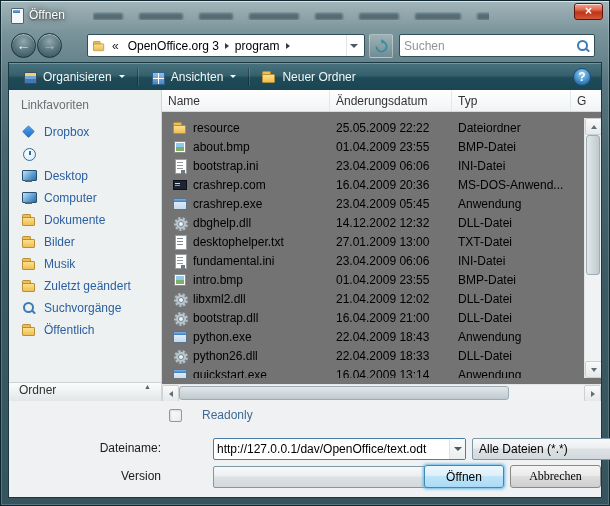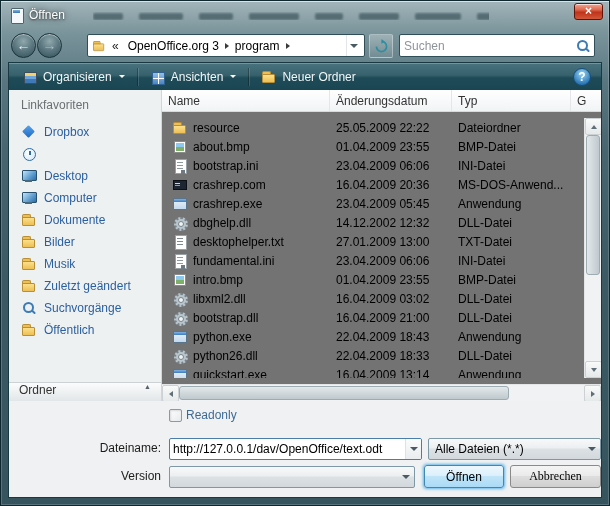--- a/index.html
+++ b/index.html
@@ -124,27 +124,27 @@
   .sb-thumb-v { position:absolute; top:0; left:1px; right:1px; height:140px; background:linear-gradient(90deg,#e3e8ea,#bfc9ce); border:1px solid #9dabb2; border-radius:3px; }
   .sb-thumb-h { position:absolute; left:0; top:1px; bottom:1px; width:330px; background:linear-gradient(180deg,#e3e8ea,#bfc9ce); border:1px solid #9dabb2; border-radius:3px; }
   .tri-up-s   { width:0; height:0; border-left:3px solid transparent; border-right:3px solid transparent; border-bottom:4px solid #5f6f77; }
   .tri-down-s { width:0; height:0; border-left:3px solid transparent; border-right:3px solid transparent; border-top:4px solid #5f6f77; }
   .tri-left-s { width:0; height:0; border-top:3px solid transparent; border-bottom:3px solid transparent; border-right:4px solid #5f6f77; }
   .tri-right-s{ width:0; height:0; border-top:3px solid transparent; border-bottom:3px solid transparent; border-left:4px solid #5f6f77; }
   .tri-down   { width:0; height:0; border-left:4px solid transparent; border-right:4px solid transparent; border-top:4px solid #4a5a62; }
 
   
   .footer { position:absolute; left:0; right:0; bottom:0; height:96px; background:#eff1f2; }
-  .readonly { position:absolute; left:160px; top:7px; display:flex; align-items:center; gap:4px; }
+  .readonly { position:absolute; left:160px; top:7px; display:flex; align-items:center; gap:20px; }
   .checkbox { width:13px; height:13px; background:linear-gradient(135deg,#fdfdfd,#e7ebee); border:1px solid #8e98a0; border-radius:2px; box-shadow:inset 1px 1px 2px rgba(0,0,0,.12); }
   .readonly-label { color:#3f6a96; }
   .f-label { position:absolute; left:0; width:152px; text-align:right; color:#1b1b1b; }
   .lbl-filename { top:40px; }
   .lbl-version  { top:68px; }
-  .combo { position:absolute; height:22px; display:flex; align-items:center; border-radius:2px; overflow:hidden; }
+  .combo { position:absolute; height:22px; display:flex; align-items:center; border-radius:2px; overflow:hidden;margin-left:44px; }
   .combo-btn { width:16px; align-self:stretch; display:flex; align-items:center; justify-content:center; }
   .combo-filename { left:160px; top:37px; width:253px; background:#fff; border:1px solid #4a7ea8; }
   .combo-filename input { flex:1; border:none; outline:none; font:12px "Liberation Sans","DejaVu Sans",sans-serif; padding:0 3px; background:transparent; min-width:0; }
   .combo-filename .combo-btn { border-left:1px solid #dde2e5; background:linear-gradient(180deg,#fbfcfc,#e9edef); }
   .combo-select { background:linear-gradient(180deg,#f7f8f9 0%,#eceff1 45%,#dce1e4 50%,#d2d8dc 100%); border:1px solid #7f98a5; }
   .combo-text { flex:1; padding-left:6px; overflow:hidden; white-space:nowrap; }
   .combo-filetype { left:419px; top:37px; width:173px; }
   .combo-version  { left:160px; top:65px; width:246px; }
   .btn { position:absolute; top:64px; height:23px; border-radius:3px; font:12px "Liberation Sans","DejaVu Sans",sans-serif; color:#000; text-align:center;
          background:linear-gradient(180deg,#f4f4f4 0%,#ebebeb 45%,#dddddd 50%,#cfcfcf 100%); border:1px solid #8a8a8a; }
@@ -429,21 +429,21 @@
                 </div>
                 <div class="cell c-date">01.04.2009 23:55</div>
                 <div class="cell c-type">BMP-Datei</div>
                 <div class="cell c-size"></div>
               </div>
               <div class="fl-row">
                 <div class="cell c-name">
                   <span class="fi fi-dll"></span>
                   <span class="fname">libxml2.dll</span>
                 </div>
-                <div class="cell c-date">16.04.2009 03:02</div>
+                <div class="cell c-date">21.04.2009 12:02</div>
                 <div class="cell c-type">DLL-Datei</div>
                 <div class="cell c-size"></div>
               </div>
               <div class="fl-row">
                 <div class="cell c-name">
                   <span class="fi fi-dll"></span>
                   <span class="fname">bootstrap.dll</span>
                 </div>
                 <div class="cell c-date">16.04.2009 21:00</div>
                 <div class="cell c-type">DLL-Datei</div>

